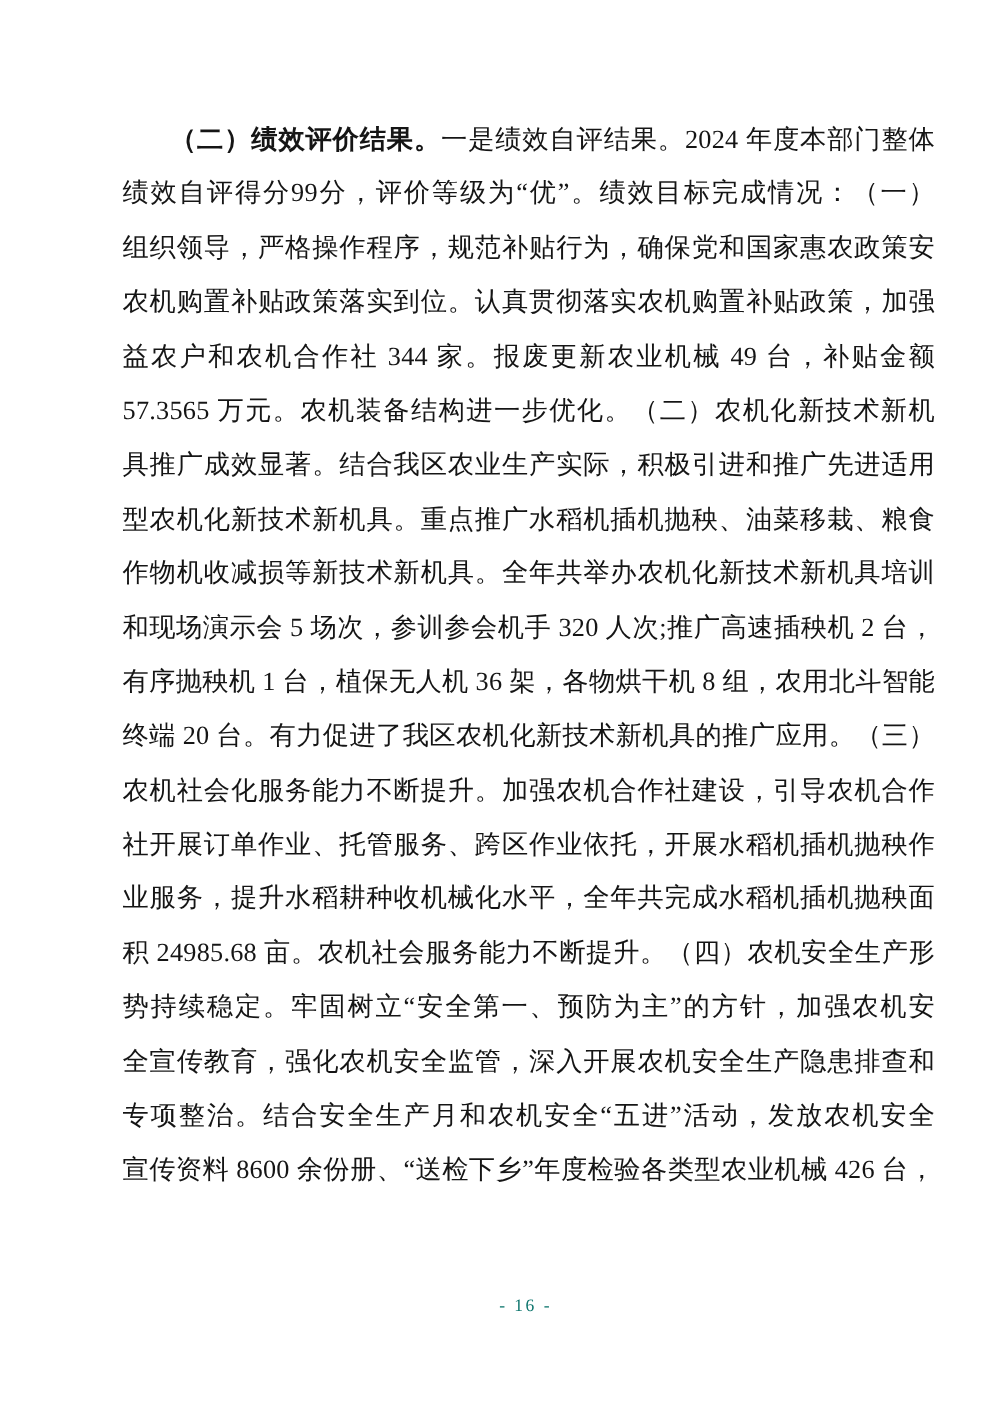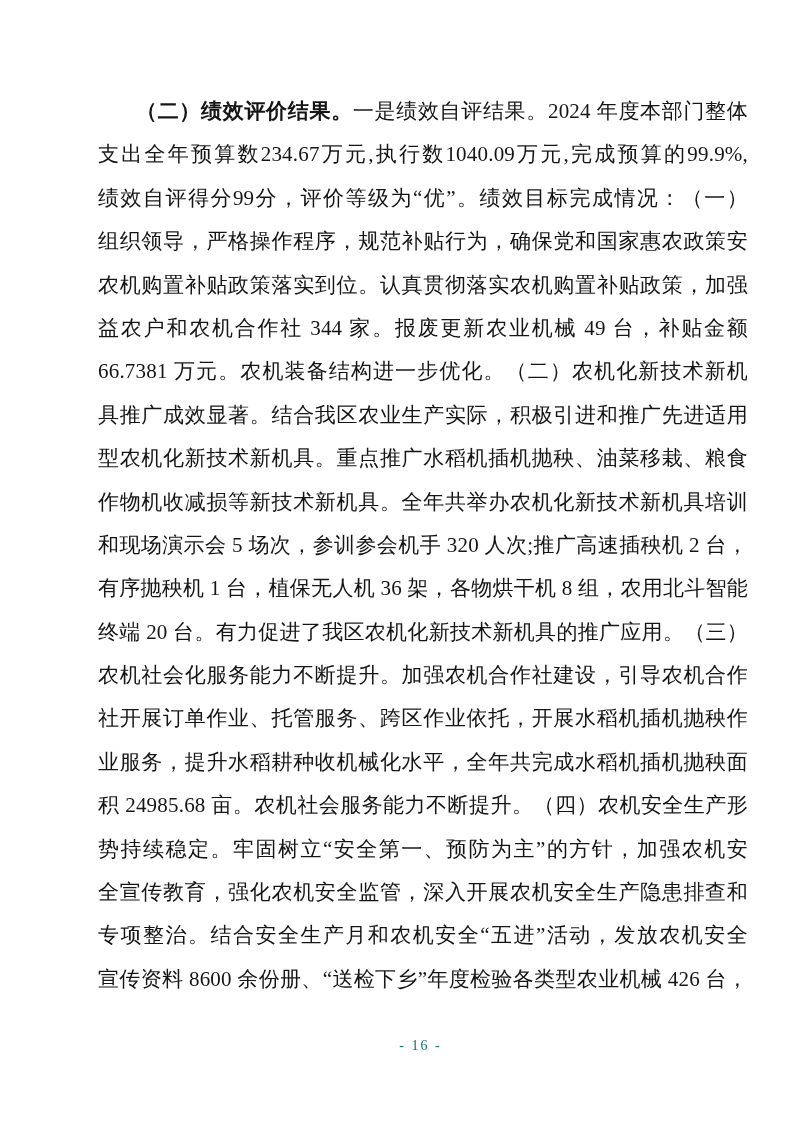--- a/index.html
+++ b/index.html
@@ -50,26 +50,25 @@
     letter-spacing: 2px;
     color: #0f766e;
   }
 </style>
 </head>
 <body>
 
 <div class="page">
   <div class="content">
     <div class="line first"><span class="section-heading">（二）绩效评价结果。</span><span>一是绩效自评结果。2024 年度本部门整体</span></div>
-    <div class="line">支出全年预算数234.67万元,执行数1040.09万元,完成预算的99.9%,</div>
     <div class="line">绩效自评得分99分，评价等级为“优”。绩效目标完成情况：（一）</div>
     <div class="line">组织领导，严格操作程序，规范补贴行为，确保党和国家惠农政策安</div>
     <div class="line">农机购置补贴政策落实到位。认真贯彻落实农机购置补贴政策，加强</div>
     <div class="line">益农户和农机合作社 344 家。报废更新农业机械 49 台，补贴金额</div>
-    <div class="line">66.7381 万元。农机装备结构进一步优化。（二）农机化新技术新机</div>
+    <div class="line">57.3565 万元。农机装备结构进一步优化。（二）农机化新技术新机</div>
     <div class="line">具推广成效显著。结合我区农业生产实际，积极引进和推广先进适用</div>
     <div class="line">型农机化新技术新机具。重点推广水稻机插机抛秧、油菜移栽、粮食</div>
     <div class="line">作物机收减损等新技术新机具。全年共举办农机化新技术新机具培训</div>
     <div class="line">和现场演示会 5 场次，参训参会机手 320 人次;推广高速插秧机 2 台，</div>
     <div class="line">有序抛秧机 1 台，植保无人机 36 架，各物烘干机 8 组，农用北斗智能</div>
     <div class="line">终端 20 台。有力促进了我区农机化新技术新机具的推广应用。（三）</div>
     <div class="line">农机社会化服务能力不断提升。加强农机合作社建设，引导农机合作</div>
     <div class="line">社开展订单作业、托管服务、跨区作业依托，开展水稻机插机抛秧作</div>
     <div class="line">业服务，提升水稻耕种收机械化水平，全年共完成水稻机插机抛秧面</div>
     <div class="line">积 24985.68 亩。农机社会服务能力不断提升。（四）农机安全生产形</div>

